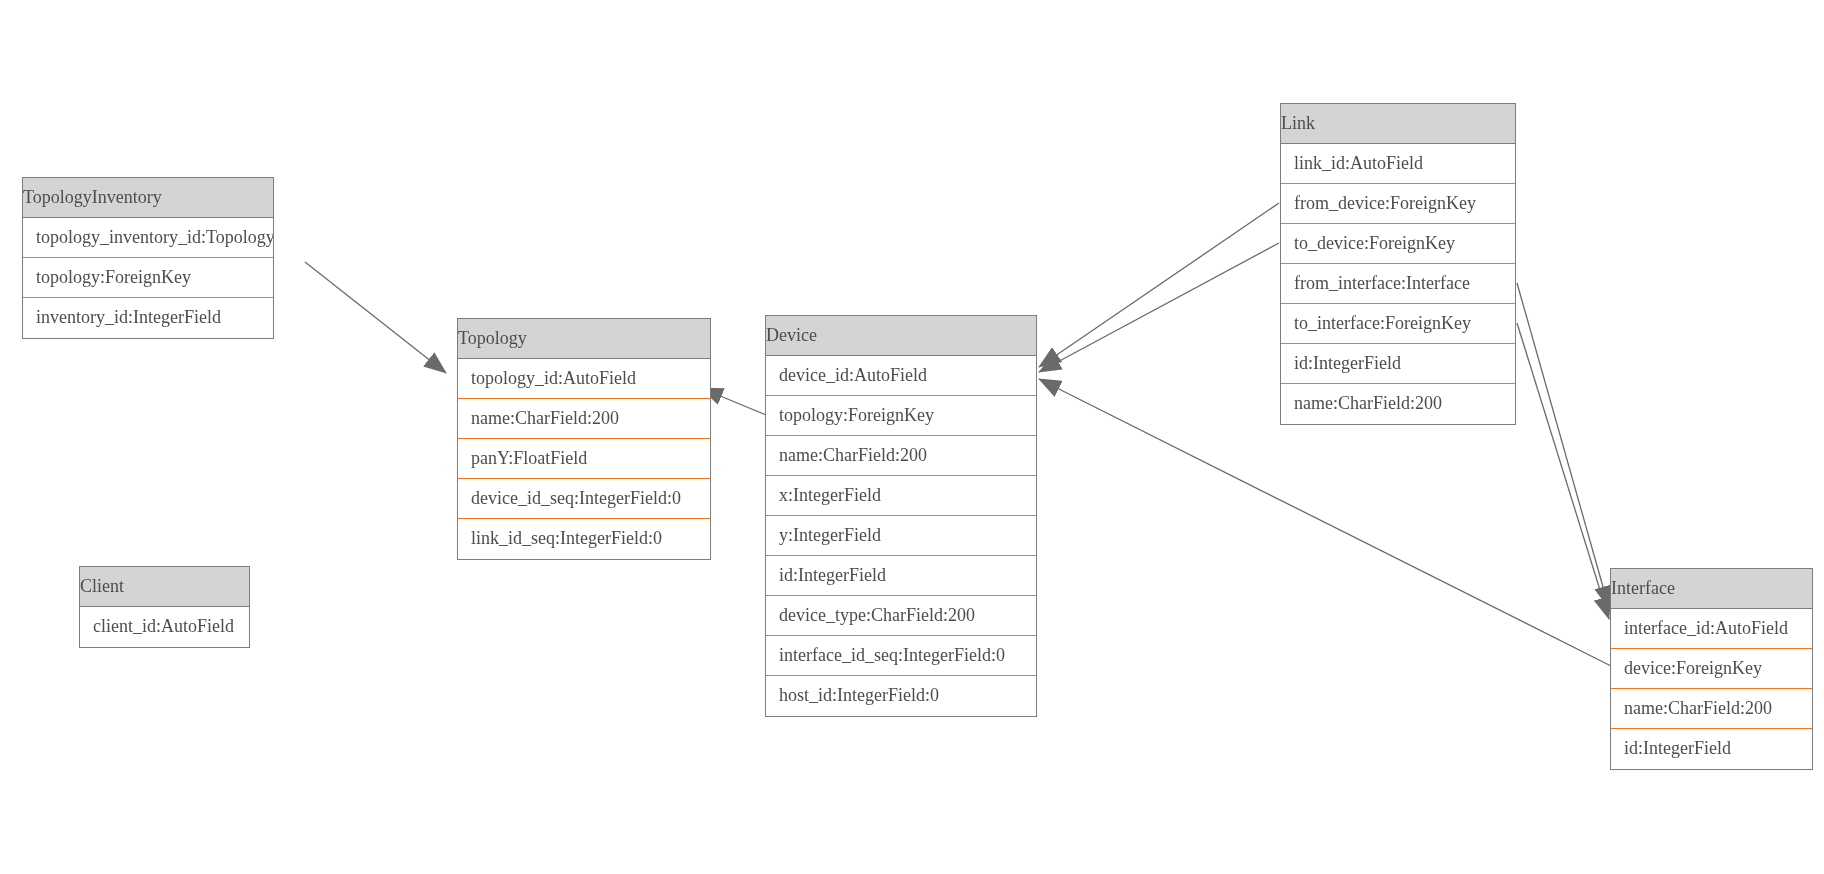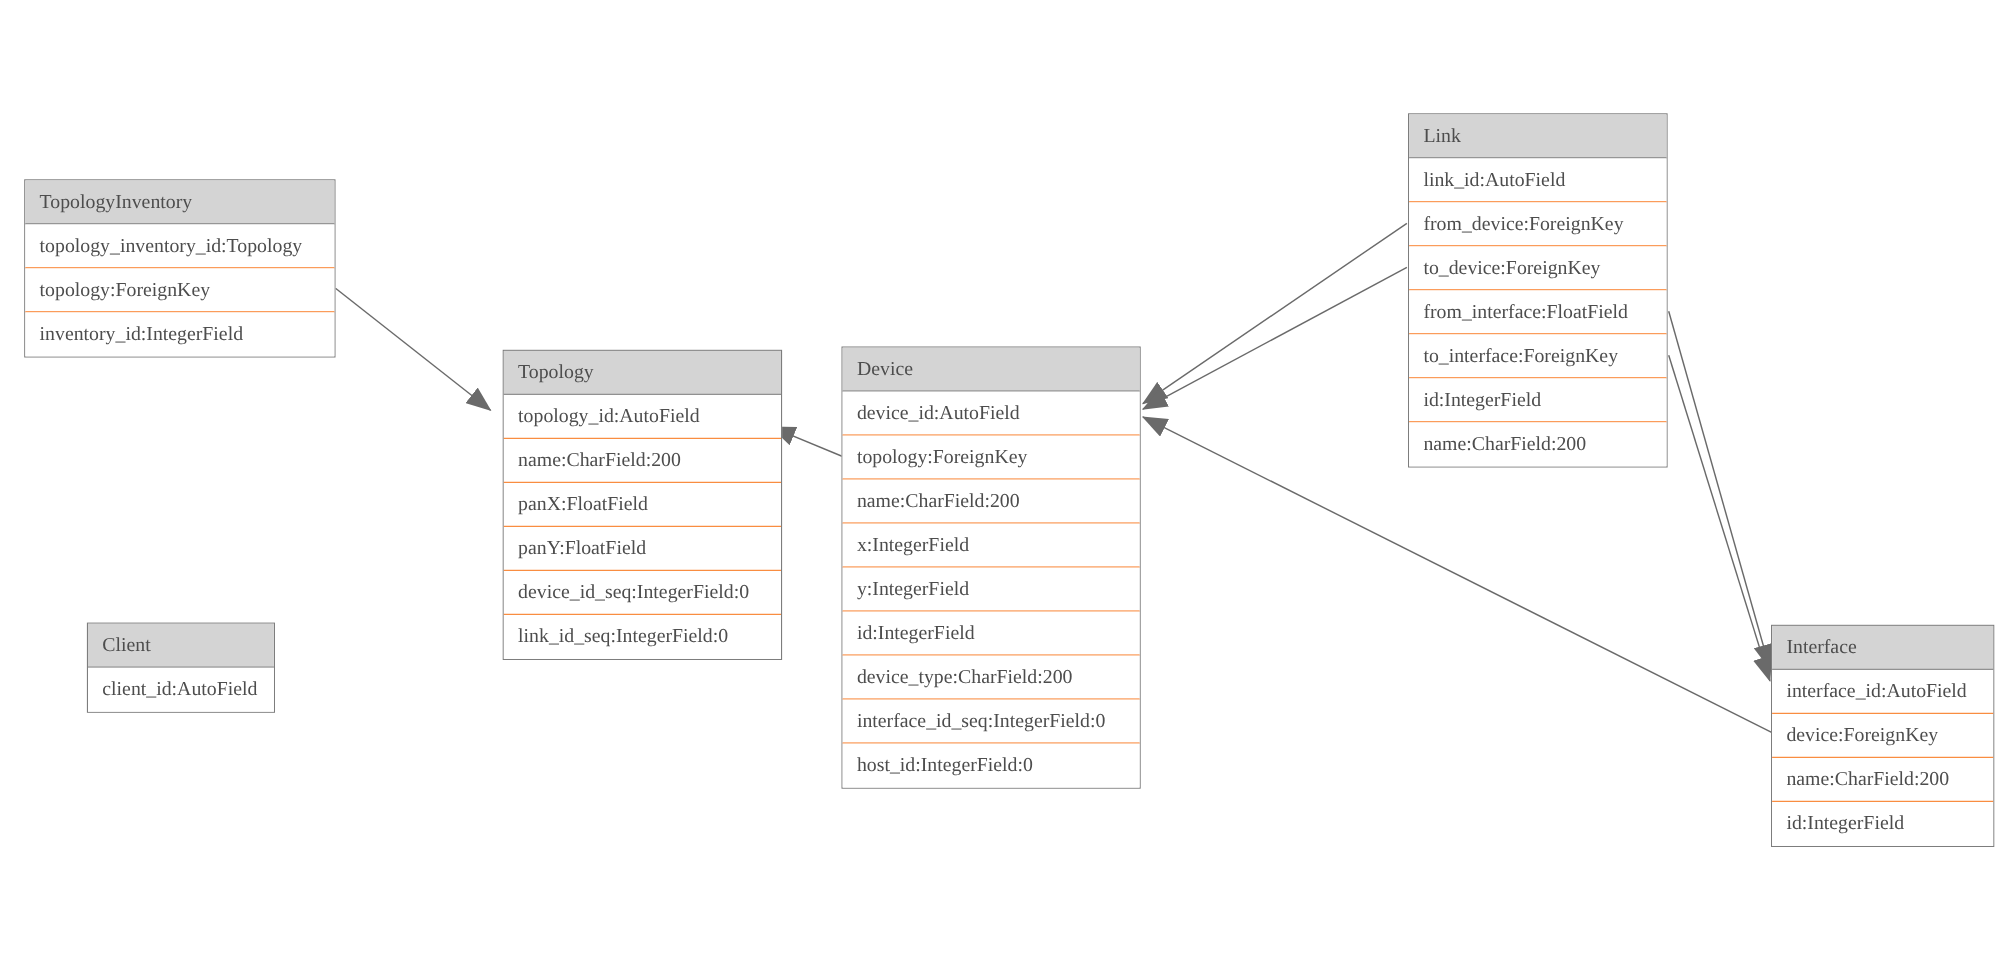--- a/index.html
+++ b/index.html
@@ -23,38 +23,37 @@
     position: absolute;
     border: 1.5px solid #7d7d7d;
     background: #ffffff;
     box-sizing: border-box;
   }
   .hdr {
     height: 40px;
     line-height: 38px;
     background: #d4d4d4;
     border-bottom: 1.5px solid #7d7d7d;
-    padding-left: 13px;
     box-sizing: border-box;
     white-space: nowrap;
     overflow: hidden;
   }
   .row {
     height: 40px;
     line-height: 38px;
     border-bottom: 1px solid #f97316;
     padding-left: 13px;
     box-sizing: border-box;
     background: #ffffff;
     white-space: nowrap;
     overflow: hidden;
   }
   .row:last-child { border-bottom: none; }
 
-  .t-inventory { left: 22px;   top: 163px; width: 283px; }
+  .t-inventory { left: 22px;   top: 177px; width: 252px; }
   .t-topology  { left: 457px;  top: 318px; width: 254px; }
   .t-client    { left: 79px;   top: 525px; width: 171px; margin-top: 41px; }
   .t-device    { left: 765px;  top: 315px; width: 272px; }
   .t-link      { left: 1280px; top: 103px; width: 236px; }
   .t-interface { left: 1610px; top: 568px; width: 203px; }
 </style>
 </head>
 <body>
 
 <div class="canvas">
@@ -78,21 +77,20 @@
     <div class="hdr">TopologyInventory</div>
     <div class="row">topology_inventory_id:Topology</div>
     <div class="row">topology:ForeignKey</div>
     <div class="row">inventory_id:IntegerField</div>
   </div>
 
   <div class="entity t-topology">
     <div class="hdr">Topology</div>
     <div class="row">topology_id:AutoField</div>
     <div class="row">name:CharField:200</div>
-    <div class="row">panX:FloatField</div>
     <div class="row">panY:FloatField</div>
     <div class="row">device_id_seq:IntegerField:0</div>
     <div class="row">link_id_seq:IntegerField:0</div>
   </div>
 
   <div class="entity t-client">
     <div class="hdr">Client</div>
     <div class="row">client_id:AutoField</div>
   </div>
 
@@ -107,21 +105,21 @@
     <div class="row">device_type:CharField:200</div>
     <div class="row">interface_id_seq:IntegerField:0</div>
     <div class="row">host_id:IntegerField:0</div>
   </div>
 
   <div class="entity t-link">
     <div class="hdr">Link</div>
     <div class="row">link_id:AutoField</div>
     <div class="row">from_device:ForeignKey</div>
     <div class="row">to_device:ForeignKey</div>
-    <div class="row">from_interface:FloatField</div>
+    <div class="row">from_interface:Interface</div>
     <div class="row">to_interface:ForeignKey</div>
     <div class="row">id:IntegerField</div>
     <div class="row">name:CharField:200</div>
   </div>
 
   <div class="entity t-interface">
     <div class="hdr">Interface</div>
     <div class="row">interface_id:AutoField</div>
     <div class="row">device:ForeignKey</div>
     <div class="row">name:CharField:200</div>

